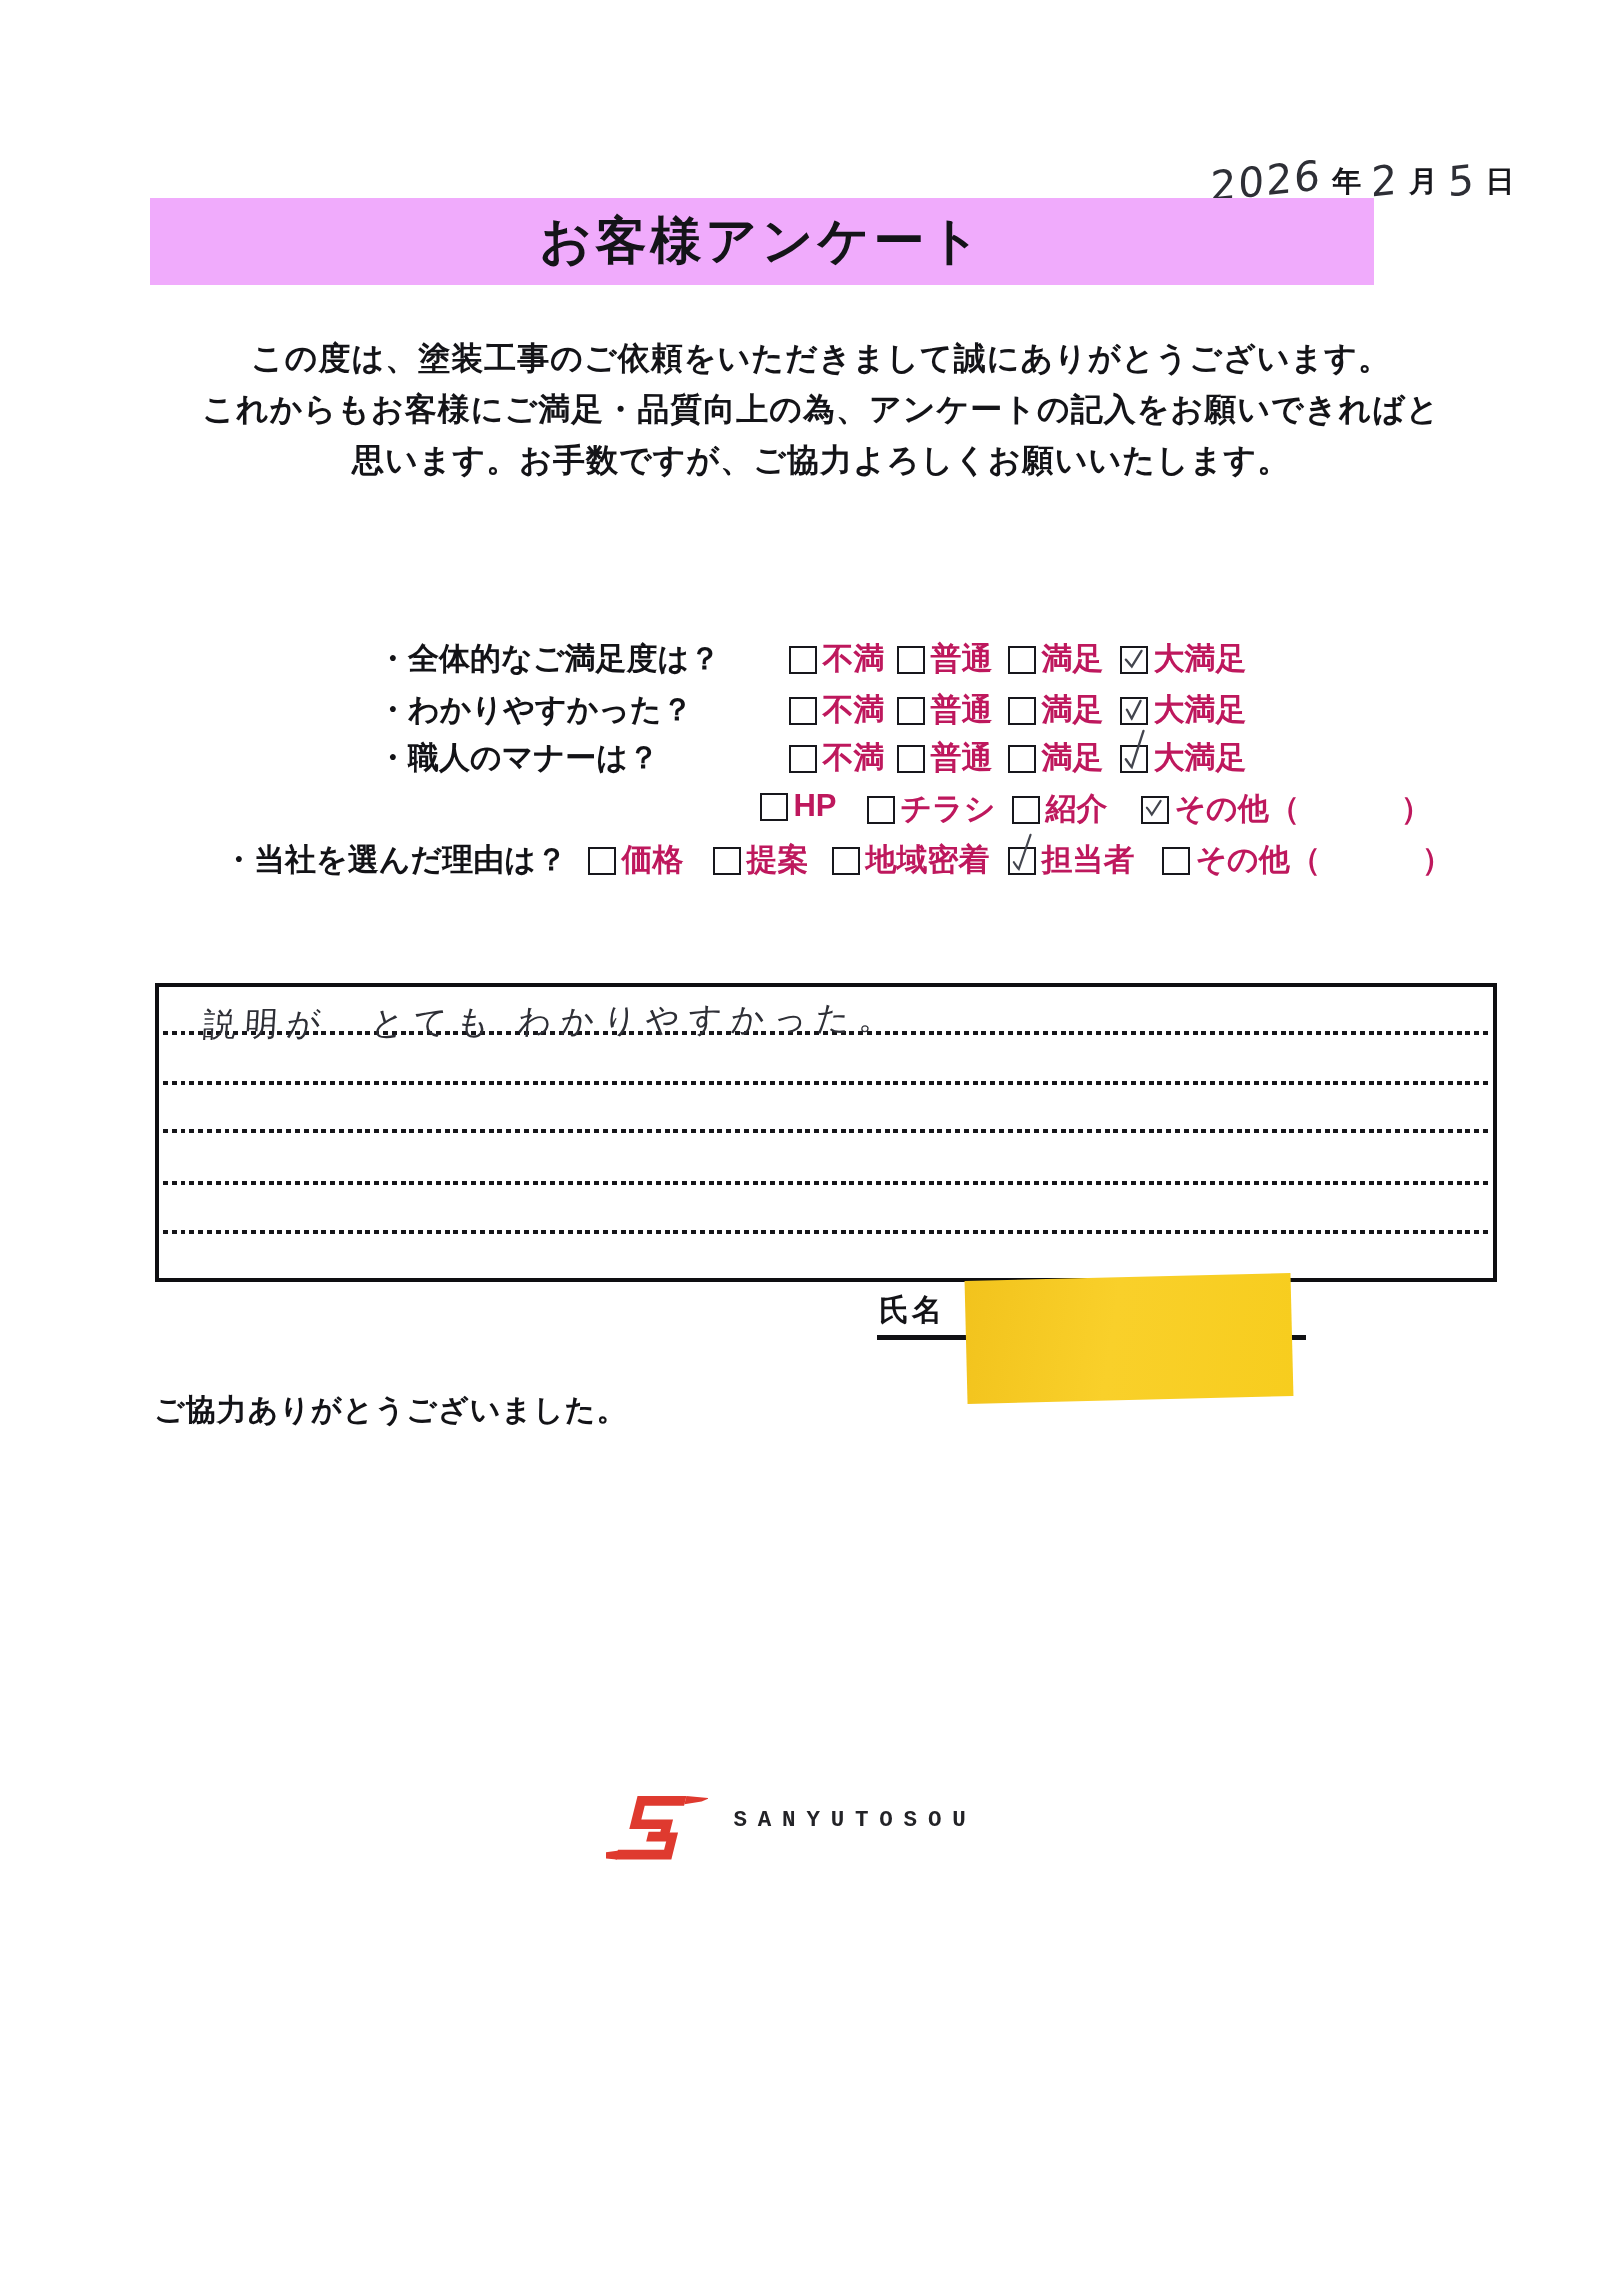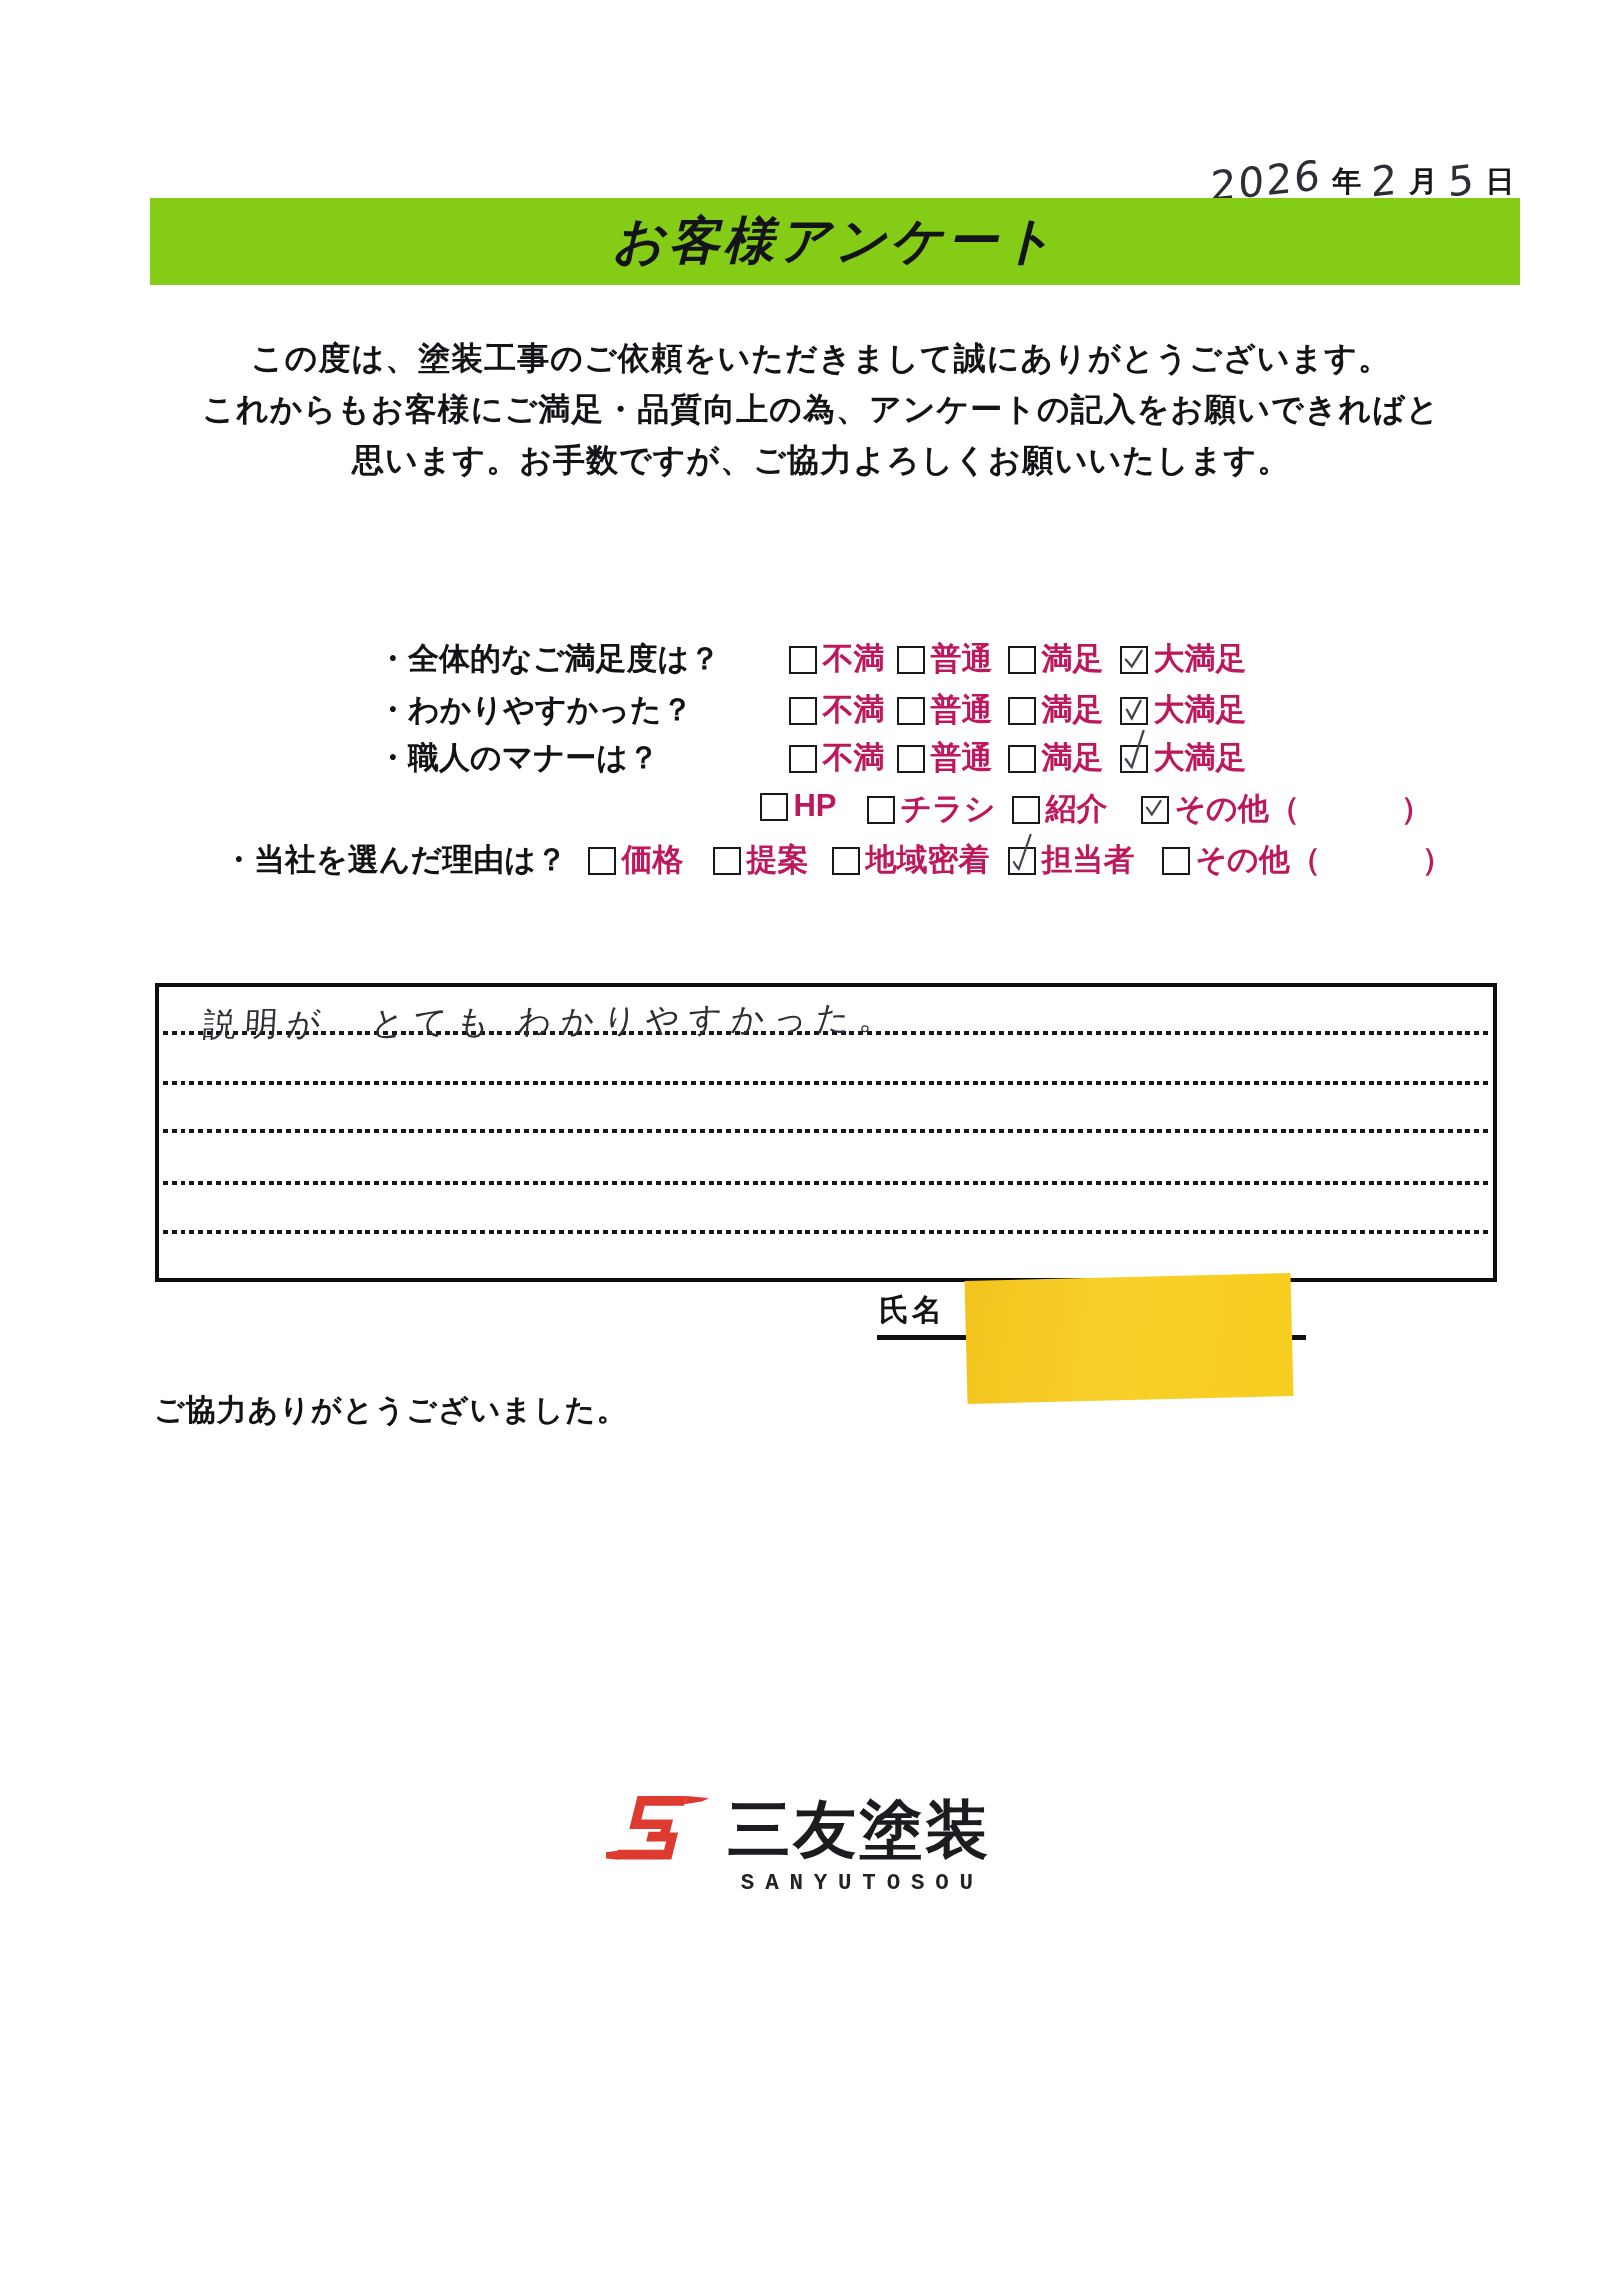--- a/index.html
+++ b/index.html
@@ -17,23 +17,23 @@
     display:flex; align-items:flex-end; gap:9.8px;
     font-size:29px; font-weight:bold; color:#17171c;
   }
   .hand{
     font-family:"DejaVu Sans",sans-serif;
     font-weight:400; color:#2e2f36;
   }
   .hand-num{ font-size:41px; line-height:1; transform:rotate(-6deg) skewX(-6deg); letter-spacing:2px;}
   
   .banner{
-    position:absolute; top:198px; left:150px; width:1370px; height:87px;
-    background:#84cc16;
-    display:flex; align-items:center; justify-content:center;font-style:italic;
+    position:absolute; top:198px; left:150px; width:1224px; height:87px;
+    background:#f0abfc;
+    display:flex; align-items:center; justify-content:center;
   }
   .banner h1{
     margin:0; font-size:51px; font-weight:900; letter-spacing:3.9px; color:#141418;
   }
   
   .intro{
     position:absolute; top:333px; left:150px; width:1342px;
     text-align:center; font-size:32px; font-weight:bold; line-height:51px;
     color:#141418; letter-spacing:1px;
   }
@@ -277,19 +277,18 @@
   <div class="logo">
     <svg width="102" height="102" viewBox="-24 -4 148 108">
       <g transform="skewX(-14)">
         <polyline points="94,12 30,12 30,46 76,46 76,64 52,64" stroke="#DF3A2F" stroke-width="14" fill="none" stroke-linecap="butt" stroke-linejoin="miter"></polyline>
         <polyline points="88,58 88,90 14,90" stroke="#DF3A2F" stroke-width="14" fill="none" stroke-linecap="butt" stroke-linejoin="miter"></polyline>
         <polygon points="94,5 128,8 118,13 94,17" fill="#DF3A2F"></polygon>
         <polygon points="16,84 -20,89 -8,95 16,97" fill="#DF3A2F"></polygon>
       </g>
     </svg>
     <div class="logo-text">
-      <div class="logo-name">三友塗装</div>
       <div class="logo-romaji">SANYUTOSOU</div>
     </div>
   </div>
 
 </div>
 
 
 </body></html>

